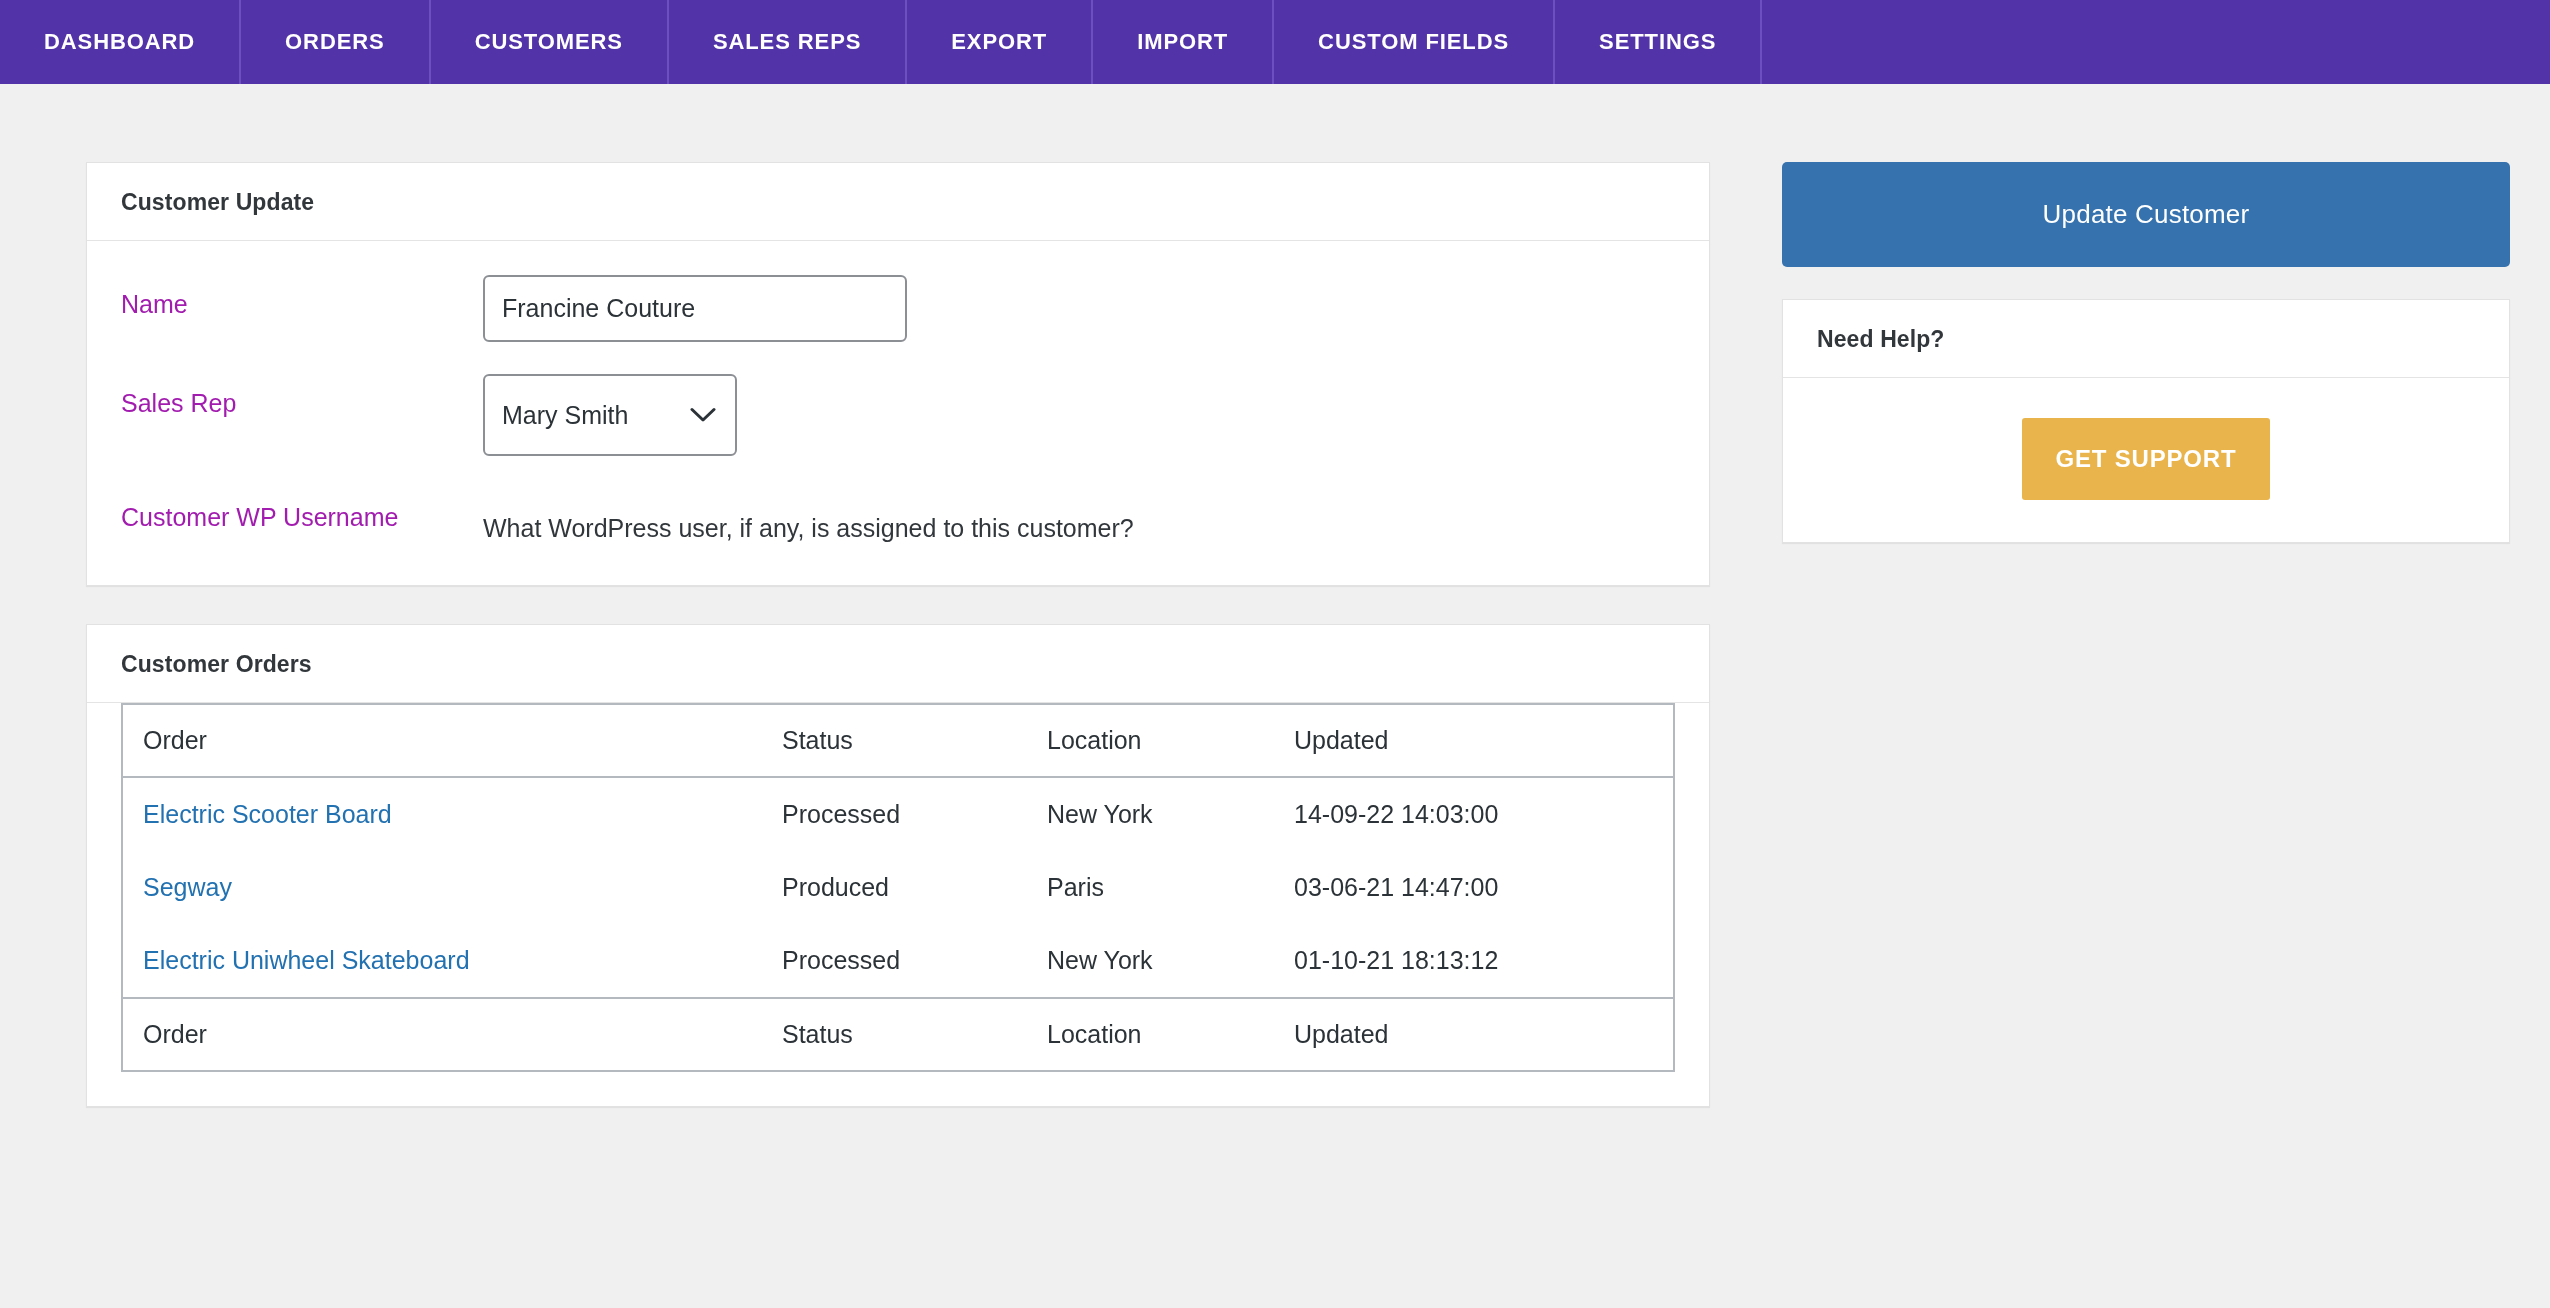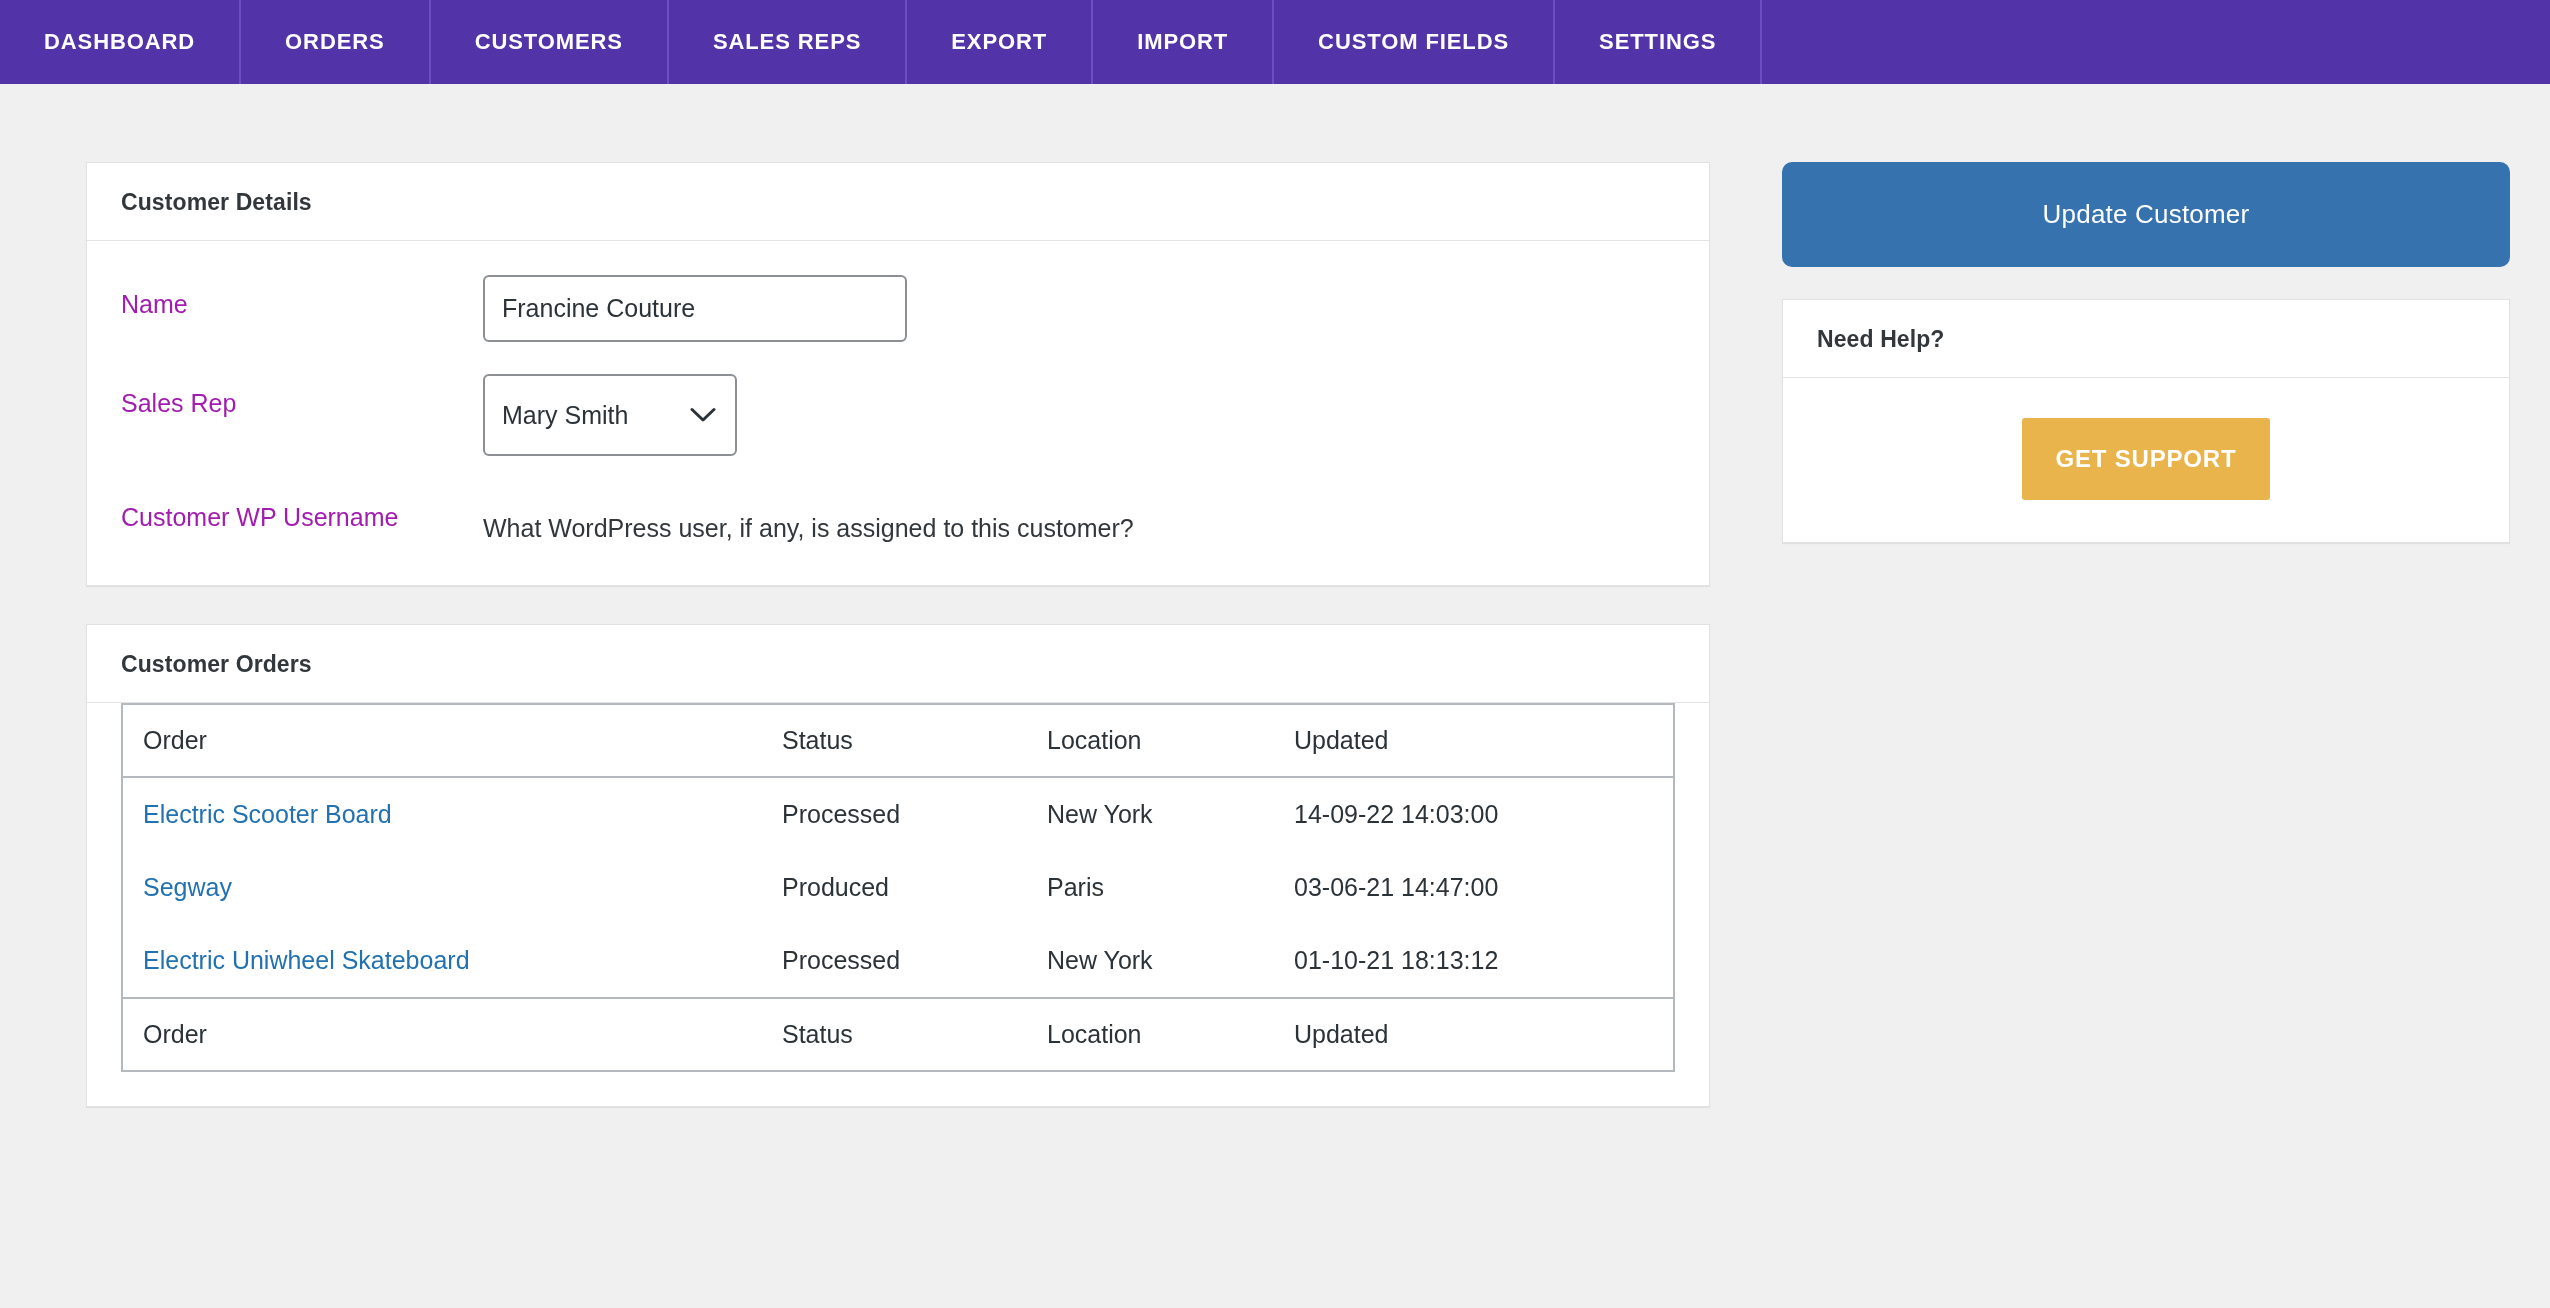--- a/index.html
+++ b/index.html
@@ -184,21 +184,21 @@
   tbody tr.order-row td { padding-top: 22px; padding-bottom: 22px; }
 
   
   .btn-primary {
     display: block;
     width: 100%;
     height: 105px;
     background: #3572ae;
     color: #ffffff;
     border: none;
-    border-radius: 10px;
+    border-radius: 5px;
     font-size: 26px;
     font-family: "Liberation Sans", sans-serif;
     cursor: pointer;
     margin-bottom: 32px;
     letter-spacing: 0.2px;
   }
   .help-panel { margin-bottom: 0; }
   .help-body {
     padding: 40px 34px 42px 34px;
     text-align: center;
@@ -254,21 +254,21 @@
   <div class="nav-filler"></div>
 </div>
 
 <div class="page">
   <div class="columns">
 
     <div class="col-main">
 
       <div class="panel">
         <div class="panel-header">
-          <h2 class="panel-title">Customer Details</h2>
+          <h2 class="panel-title">Customer Update</h2>
         </div>
         <div class="panel-body">
 
           <div class="form-row">
             <div class="form-label">Name</div>
             <div class="form-control">
               <input class="text-input" type="text" value="Francine Couture" style="">
             </div>
           </div>
 

